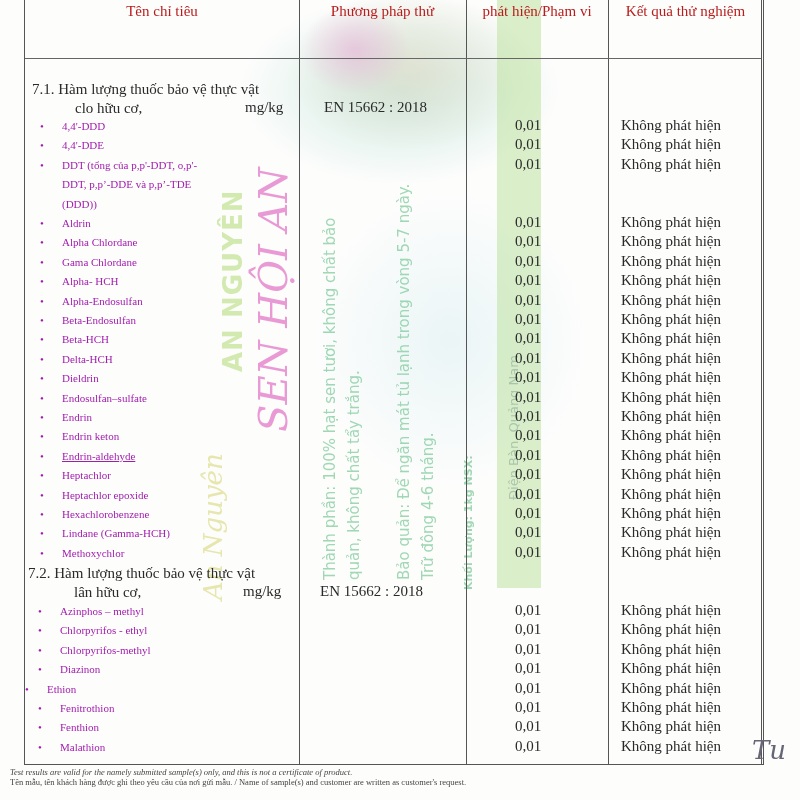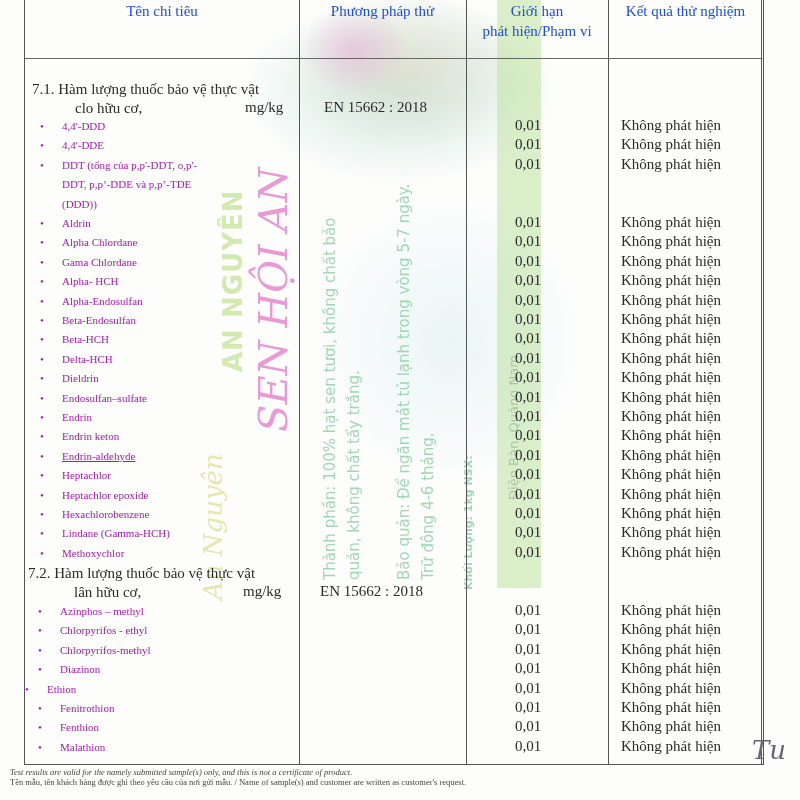--- a/index.html
+++ b/index.html
@@ -36,21 +36,21 @@
   .wm-txt1 { left:318px; top:580px; font-size:15px; color:rgba(120,200,150,0.7); line-height:24px;}
   .wm-txt2 { left:392px; top:580px; font-size:15px; color:rgba(120,200,150,0.7); line-height:24px;}
   .wm-txt3 { left:462px; top:590px; font-size:11px; color:rgba(120,200,150,0.7); font-weight:bold;}
   .wm-addr { left:506px; top:500px; font-size:13px; color:rgba(140,170,150,0.6);}
 
   
   .table { position:absolute; left:24px; top:-2px; width:740px; height:767px;
            border:1px solid #555; border-right:3px double #555; box-sizing:border-box; }
   .vline { position:absolute; top:0; bottom:0; width:0; border-left:1px solid #555; }
   .hline { position:absolute; left:0; right:0; height:0; border-top:1px solid #666; }
-  .hdr { position:absolute; top:2px; text-align:center; font-size:15px; line-height:20px; color:#1d4ed8; }
+  .hdr { position:absolute; top:2px; text-align:center; font-size:15px; line-height:20px; color:#b91c1c; }
 
   .row { position:absolute; font-size:11px; line-height:19.4px; white-space:nowrap; color:#a21caf;}
   .bullet::before { content:"•"; position:absolute; left:-22px; }
   .sec-title { position:absolute; left:6px; font-size:15px; line-height:19px; }
   .unit { position:absolute; font-size:15px; }
   .method { position:absolute; left:324px; font-size:15px; }
   .lim { position:absolute; left:515px; font-size:15px; }
   .res { position:absolute; left:621px; font-size:15px; }
 
   .footer { position:absolute; left:10px; top:767px; width:760px; font-size:8.5px; line-height:10px; color:#444; }
@@ -73,21 +73,20 @@
 
 <div class="table">
   <div class="vline" style="left:274px"></div>
   <div class="vline" style="left:441px"></div>
   <div class="vline" style="left:583px"></div>
   <div class="hline" style="top:59px"></div>
 
   <div class="hdr" style="left:0;width:274px;top:2px">Tên chỉ tiêu</div>
   <div class="hdr" style="left:274px;width:167px;top:2px">Phương pháp thử</div>
   <div class="hdr" style="left:441px;width:142px;top:2px">
-    <div>Giới hạn</div>
     <div>phát hiện/Phạm vi</div>
   </div>
   <div class="hdr" style="left:583px;width:155px;top:2px">Kết quả thử nghiệm</div>
 </div>
 
 <div class="sec-title" style="left:32px;top:80px">7.1. Hàm lượng thuốc bảo vệ thực vật</div>
 <div class="sec-title" style="left:75px;top:99px">clo hữu cơ,</div>
 <div class="unit" style="left:245px;top:99px">mg/kg</div>
 <div class="method" style="top:99px">EN 15662 : 2018</div>
 

